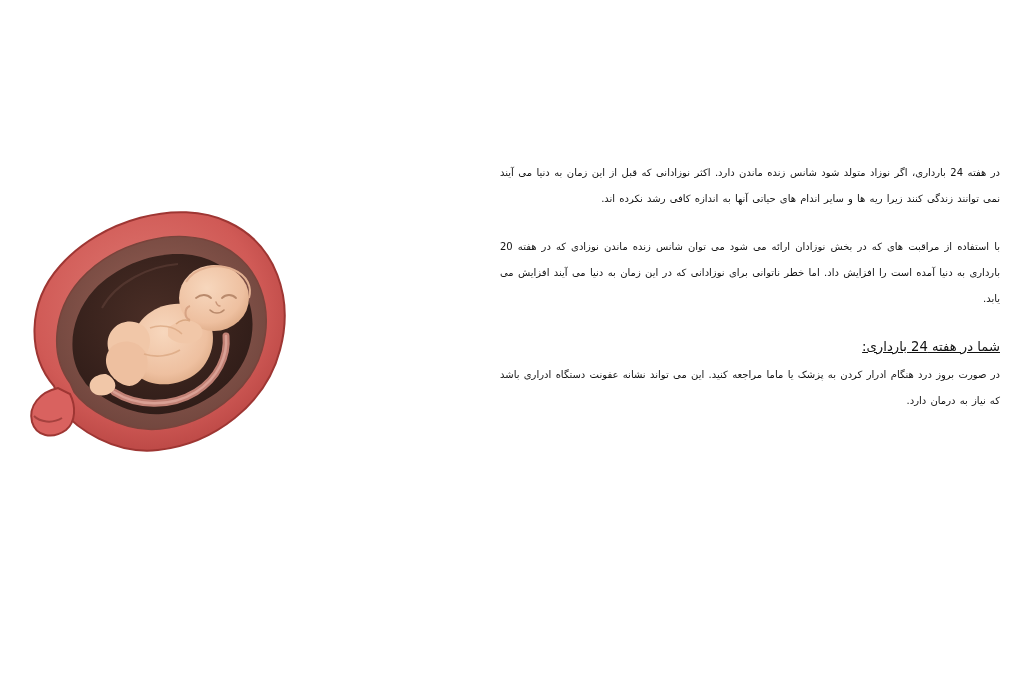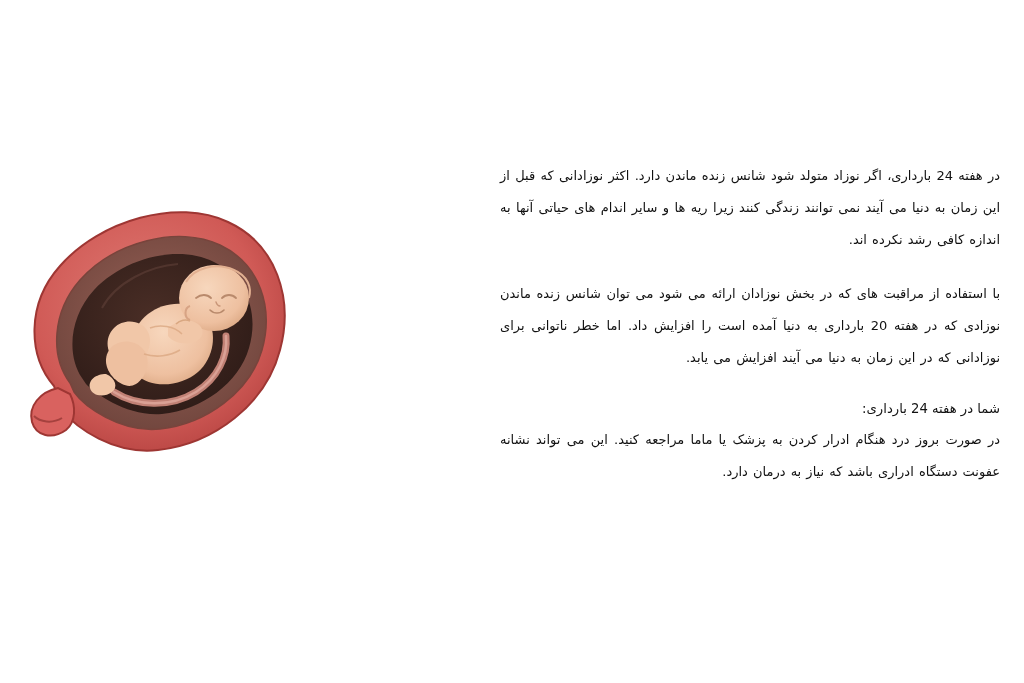--- a/index.html
+++ b/index.html
@@ -38,37 +38,38 @@
   .text-column {
     position: absolute;
     right: 24px;
     top: 160px;
     width: 500px;
     direction: rtl;
     text-align: justify;
     text-align-last: right;
   }
   .para {
-    font-size: 13px;
-    line-height: 32px;
+    font-size: 10px;
+    line-height: 26px;
     color: #111111;
     margin: 0 0 22px 0;
     text-align: justify;
     text-align-last: right;
     word-spacing: 1px;
   }
   .para:last-child {
     margin-bottom: 16px;
   }
   .heading {
     font-size: 13.2px;
     line-height: 26px;
     color: #111111;
     margin: 16px 0 2px 0;
     text-align: right;
+    text-decoration: underline;
   }
 </style>
 </head>
 <body>
 
 <div class="page">
 
   <div class="illustration">
     <svg viewBox="0 0 285 300" xmlns="http://www.w3.org/2000/svg">
       <defs>

